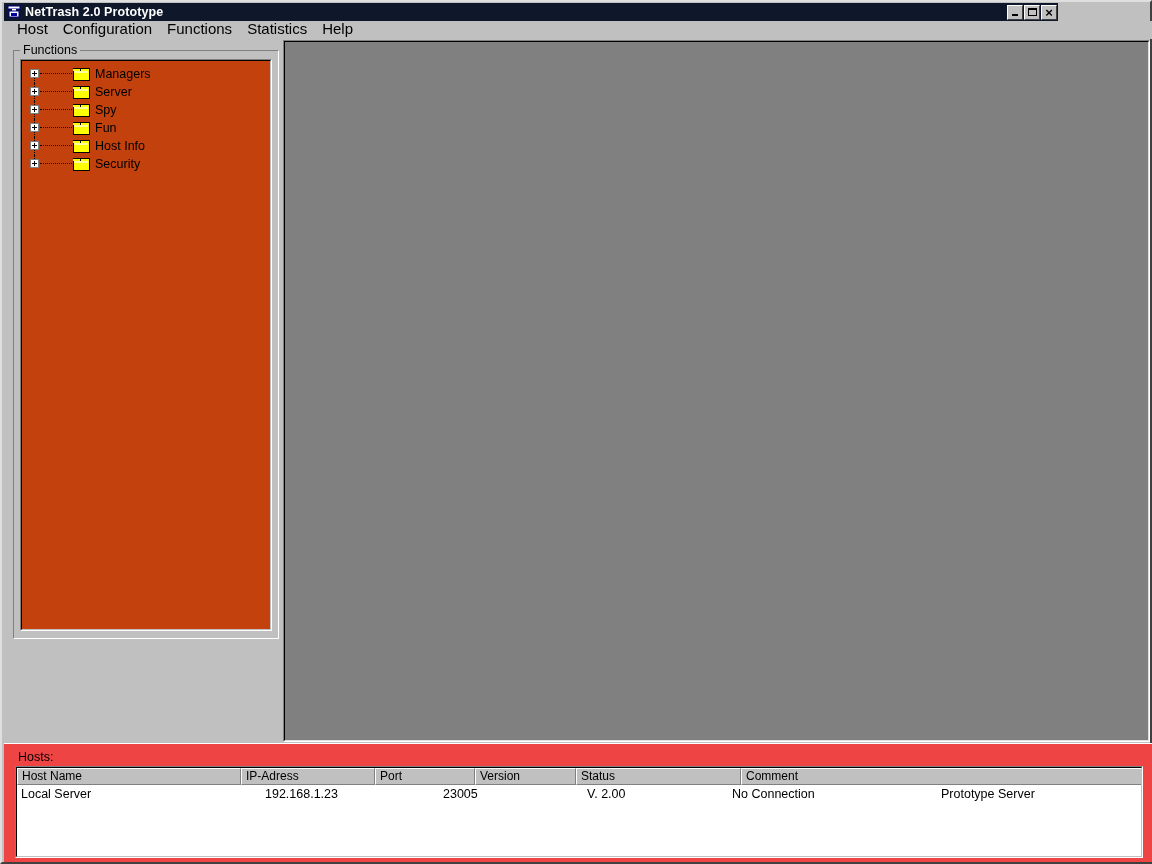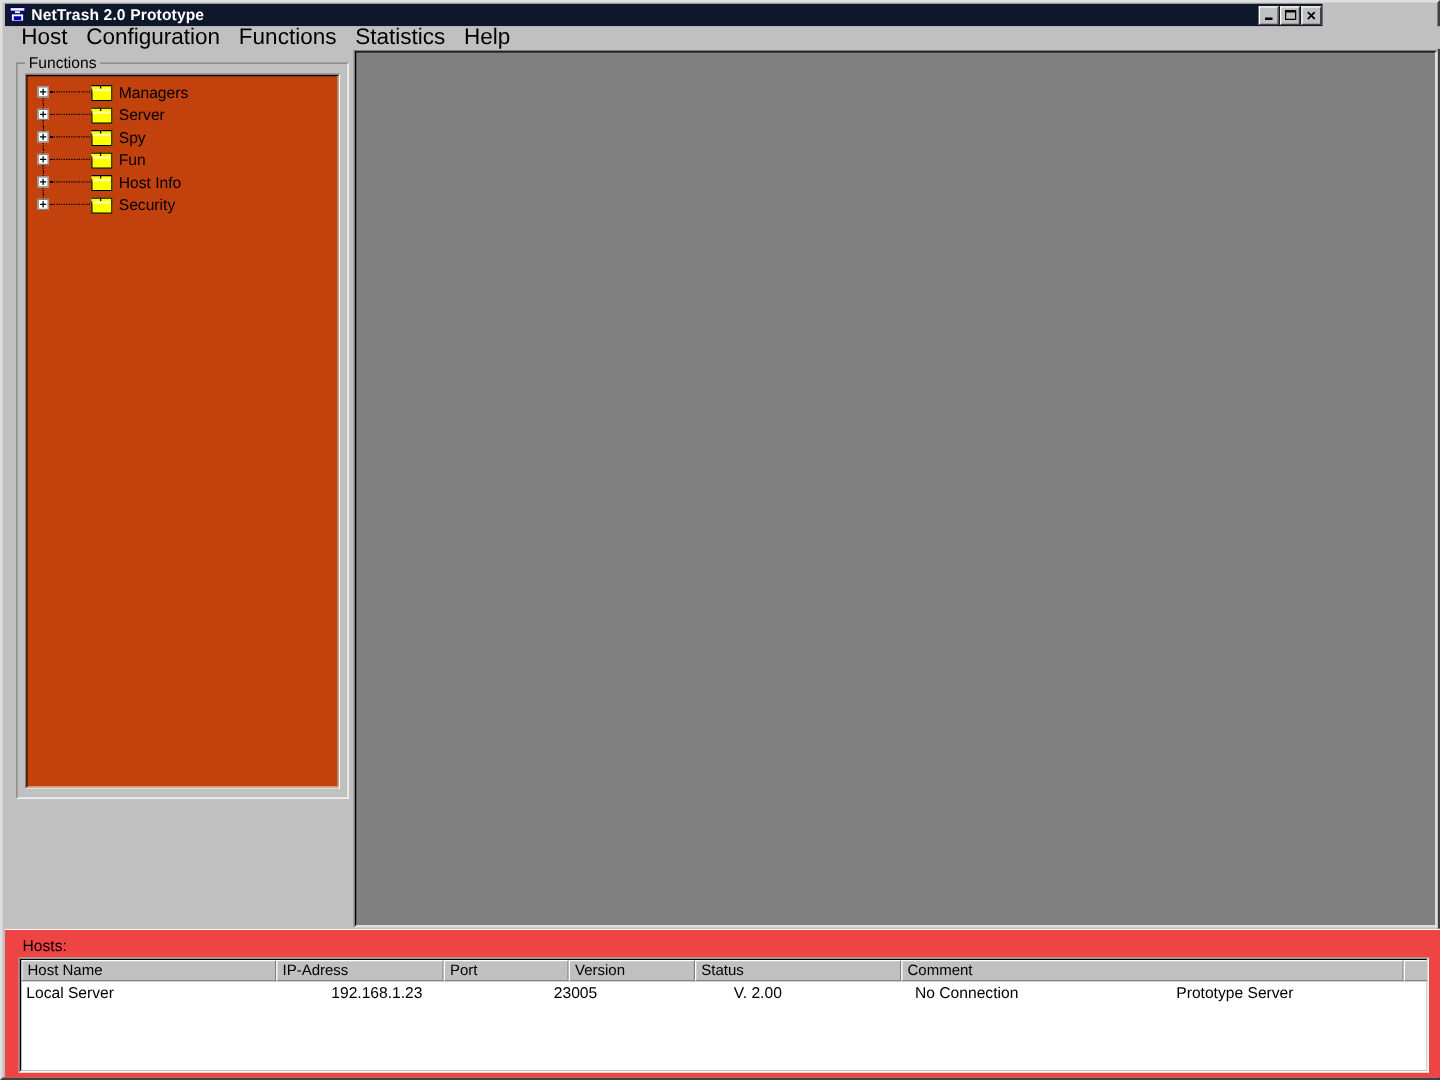--- a/index.html
+++ b/index.html
@@ -115,21 +115,21 @@
     height: 18px;
     background: #c0c0c0;
     display: flex;
     align-items: center;
     padding-left: 6px;
     box-sizing: border-box;
     border-bottom: 1px solid #c0c0c0;
   }
   .menuitem {
     padding: 1px 8px 2px 7px;
-    font-size: 18px;
+    font-size: 15px;
     line-height: 14px;
     color: #000;
     cursor: default;
     white-space: nowrap;
   }
 
   
   .left-col {
     position: absolute;
     left: 2px; top: 38px;
@@ -556,21 +556,21 @@
   </div>
 
   <div class="mdi-client"></div>
 
   <div class="hosts-panel">
     <div class="hosts-caption">Hosts:</div>
 
     <div class="hosts-listview">
 
       <div class="lv-header">
-        <div class="lv-col" style="width:204px">Host Name</div>
+        <div class="lv-col" style="width:224px">Host Name</div>
         <div class="lv-col" style="width:134px">IP-Adress</div>
         <div class="lv-col" style="width:100px">Port</div>
         <div class="lv-col" style="width:101px">Version</div>
         <div class="lv-col" style="width:165px">Status</div>
         <div class="lv-col" style="width:402px">Comment</div>
         <div class="lv-col" style="width:24px"></div>
       </div>
 
       <div class="lv-body">
         <div class="lv-row">

